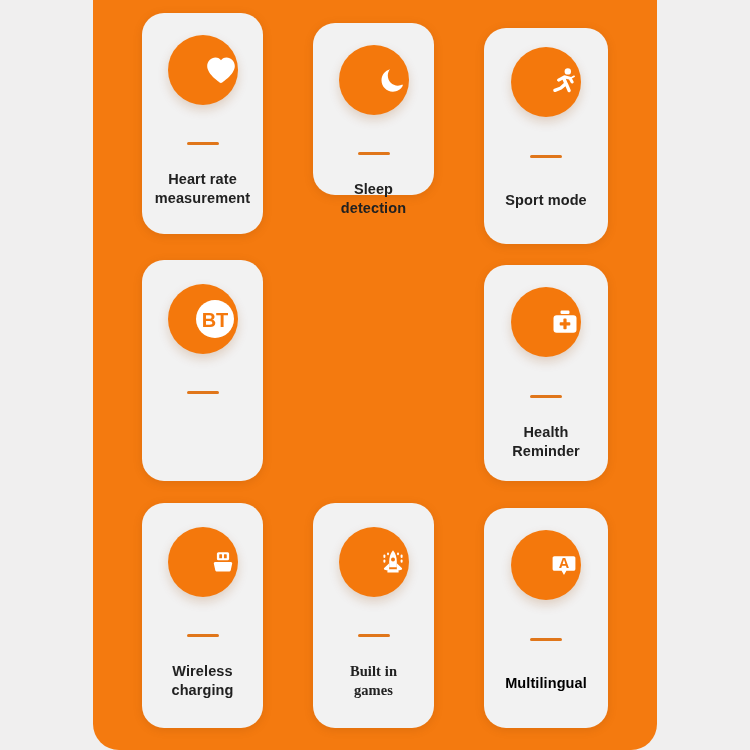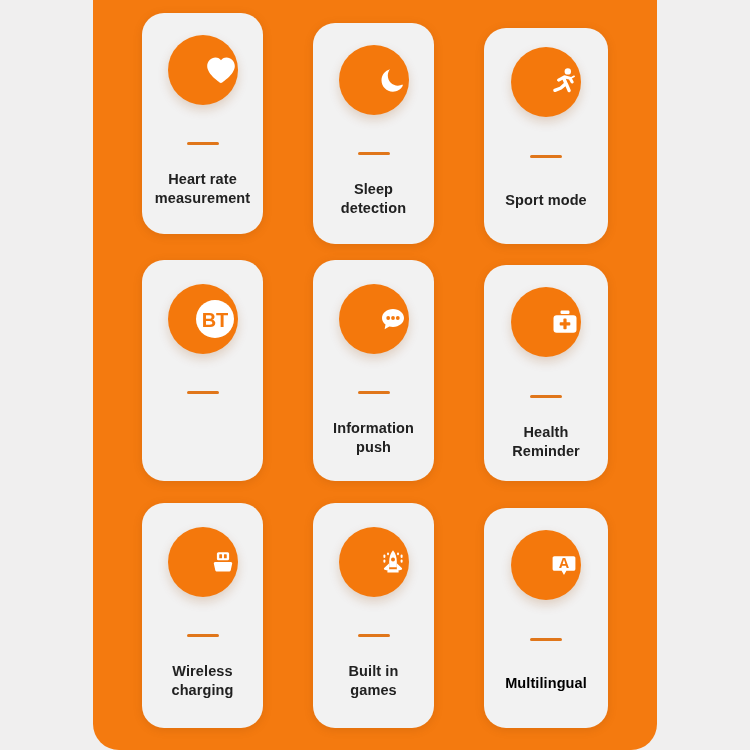--- a/index.html
+++ b/index.html
@@ -83,29 +83,29 @@
     flex: 0 0 auto;
   }
 
   
   
   .col-1 { left: 49px;  width: 121px; }
   .col-2 { left: 220px; width: 121px; }
   .col-3 { left: 391px; width: 124px; }
 
   .r1c1 { top: 13px;  height: 221px; }
-  .r1c2 { top: 23px;  height: 221px; }
+  .r1c2 { top: 23px;  height: 172px; }
   .r1c3 { top: 28px;  height: 216px; }
 
   .r2c1 { top: 260px; height: 221px; }
   .r2c2 { top: 260px; height: 221px; }
   .r2c3 { top: 265px; height: 216px; }
 
   .r3c1 { top: 503px; height: 225px; }
-  .r3c2 { top: 503px; height: 225px; }
+  .r3c2 { top: 503px; height: 225px; font-family: Liberation Serif, serif; }
   .r3c3 { top: 508px; height: 220px; }
 
   
   .r1c1 .icon-circle, .r1c2 .icon-circle { margin-top: 22px; }
   .r1c3 .icon-circle { margin-top: 19px; }
   .r2c1 .icon-circle, .r2c2 .icon-circle { margin-top: 24px; }
   .r2c3 .icon-circle { margin-top: 22px; }
   .r3c1 .icon-circle, .r3c2 .icon-circle { margin-top: 24px; }
   .r3c3 .icon-circle { margin-top: 22px; }
 
@@ -171,33 +171,20 @@
     <div class="feature-card col-1 r2c1" style="background: rgb(242, 242, 242);">
       <div class="icon-circle" style="background: rgb(244, 120, 12);">
         <svg width="46" height="46" viewBox="0 0 46 46" aria-hidden="true">
           <circle cx="23" cy="23" r="19" fill="#ffffff"></circle>
           <text x="23" y="30.5" text-anchor="middle" font-family="'Liberation Sans', sans-serif" font-size="20" font-weight="bold" fill="#f4780c">BT</text>
         </svg>
       </div>
       <div class="card-divider" style="background: rgb(224, 118, 26);"></div>
     </div>
 
-    <div class="feature-card col-2 r2c2" style="background: rgb(242, 242, 242);">
-      <div class="icon-circle" style="background: rgb(244, 120, 12);">
-        <svg width="32" height="32" viewBox="0 0 32 32" aria-hidden="true">
-          <path fill="#ffffff" d="M16 6 C9.9 6 5 10.0 5 15.0 C5 17.6 6.3 19.9 8.5 21.5 L7.6 26.2 L12.3 23.4 C13.4 23.7 14.7 23.9 16 23.9 C22.1 23.9 27 19.9 27 15.0 C27 10.0 22.1 6 16 6 Z"></path>
-          <circle cx="11.2" cy="15.0" r="1.9" fill="#f4780c"></circle>
-          <circle cx="16.0" cy="15.0" r="1.9" fill="#f4780c"></circle>
-          <circle cx="20.8" cy="15.0" r="1.9" fill="#f4780c"></circle>
-        </svg>
-      </div>
-      <div class="card-divider" style="background: rgb(224, 118, 26);"></div>
-      <div class="card-label" style="color: rgb(33, 33, 33);">Information
-push</div>
-    </div>
 
     <div class="feature-card col-1 r3c1" style="background: rgb(242, 242, 242);">
       <div class="icon-circle" style="background: rgb(244, 120, 12);">
         <svg width="30" height="30" viewBox="0 0 32 32" aria-hidden="true">
           <rect x="9.5" y="5.5" width="13" height="8.6" rx="1.6" fill="#ffffff"></rect>
           <rect x="12.0" y="7.8" width="3.0" height="4.2" rx="0.6" fill="#f4780c"></rect>
           <rect x="17.0" y="7.8" width="3.0" height="4.2" rx="0.6" fill="#f4780c"></rect>
           <path fill="#ffffff" d="M7.6 16.0 L24.4 16.0 C25.3 16.0 26.0 16.8 25.8 17.7 L24.3 24.4 C24.1 25.4 23.2 26.1 22.2 26.1 L9.8 26.1 C8.8 26.1 7.9 25.4 7.7 24.4 L6.2 17.7 C6.0 16.8 6.7 16.0 7.6 16.0 Z"></path>
         </svg>
       </div>

